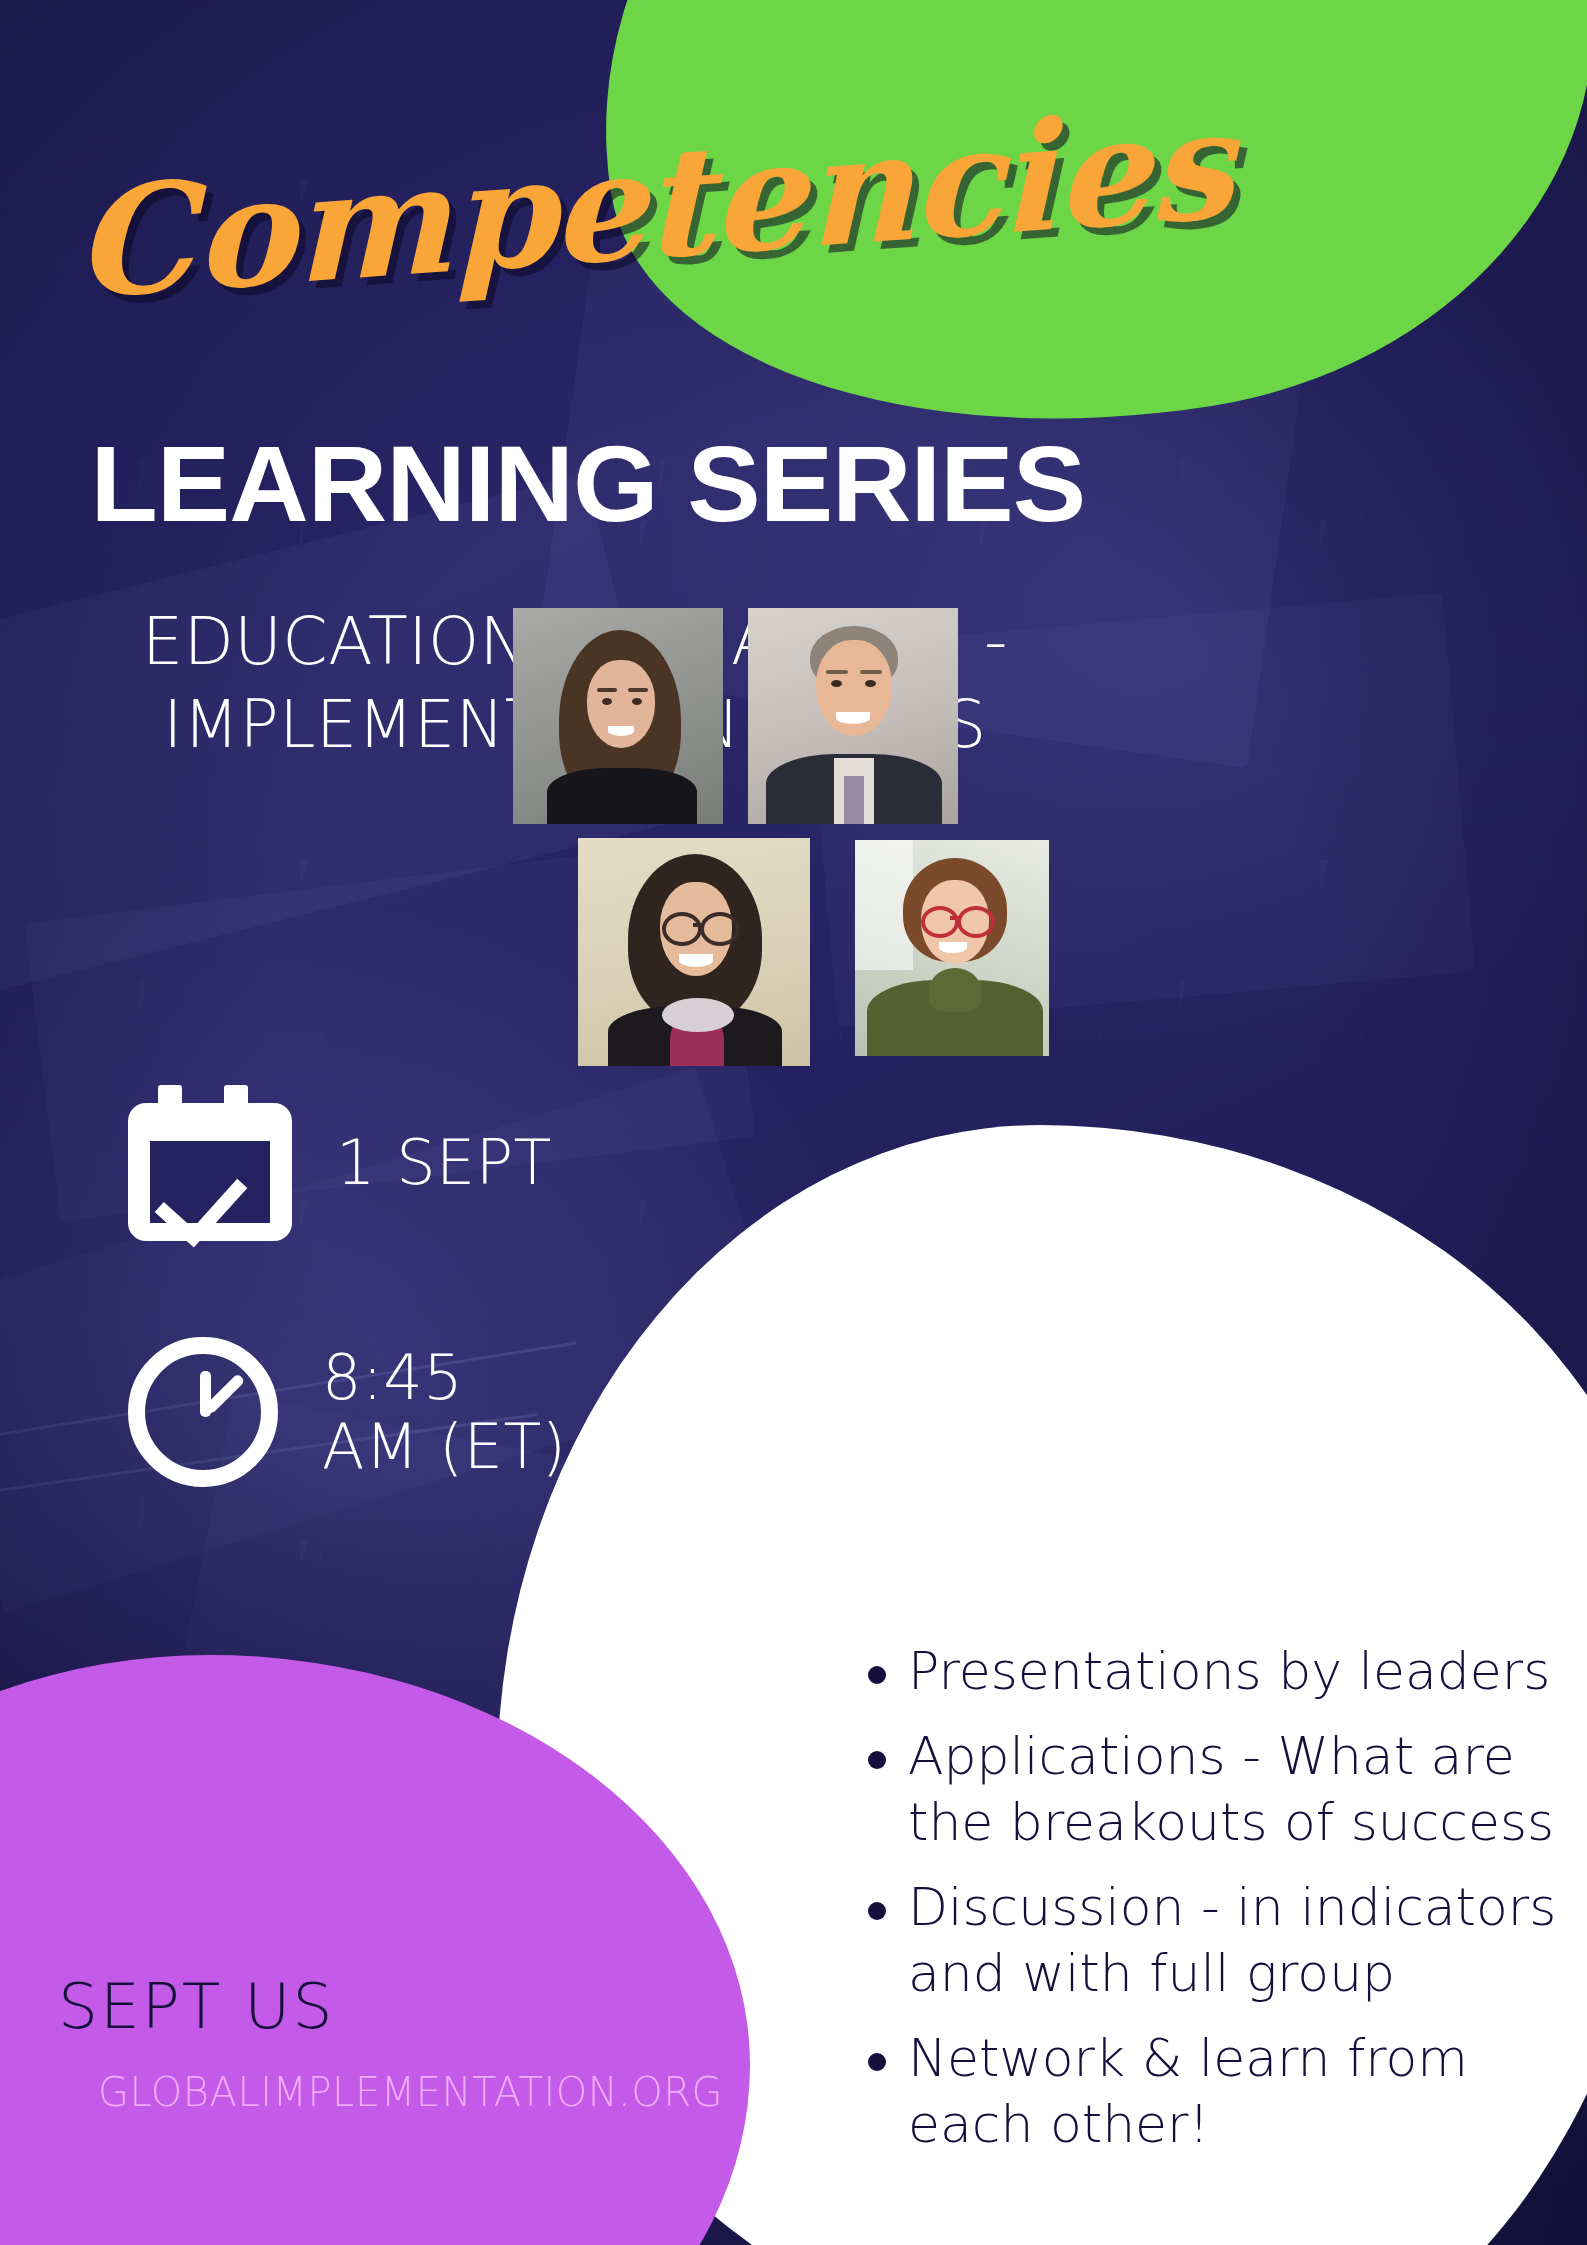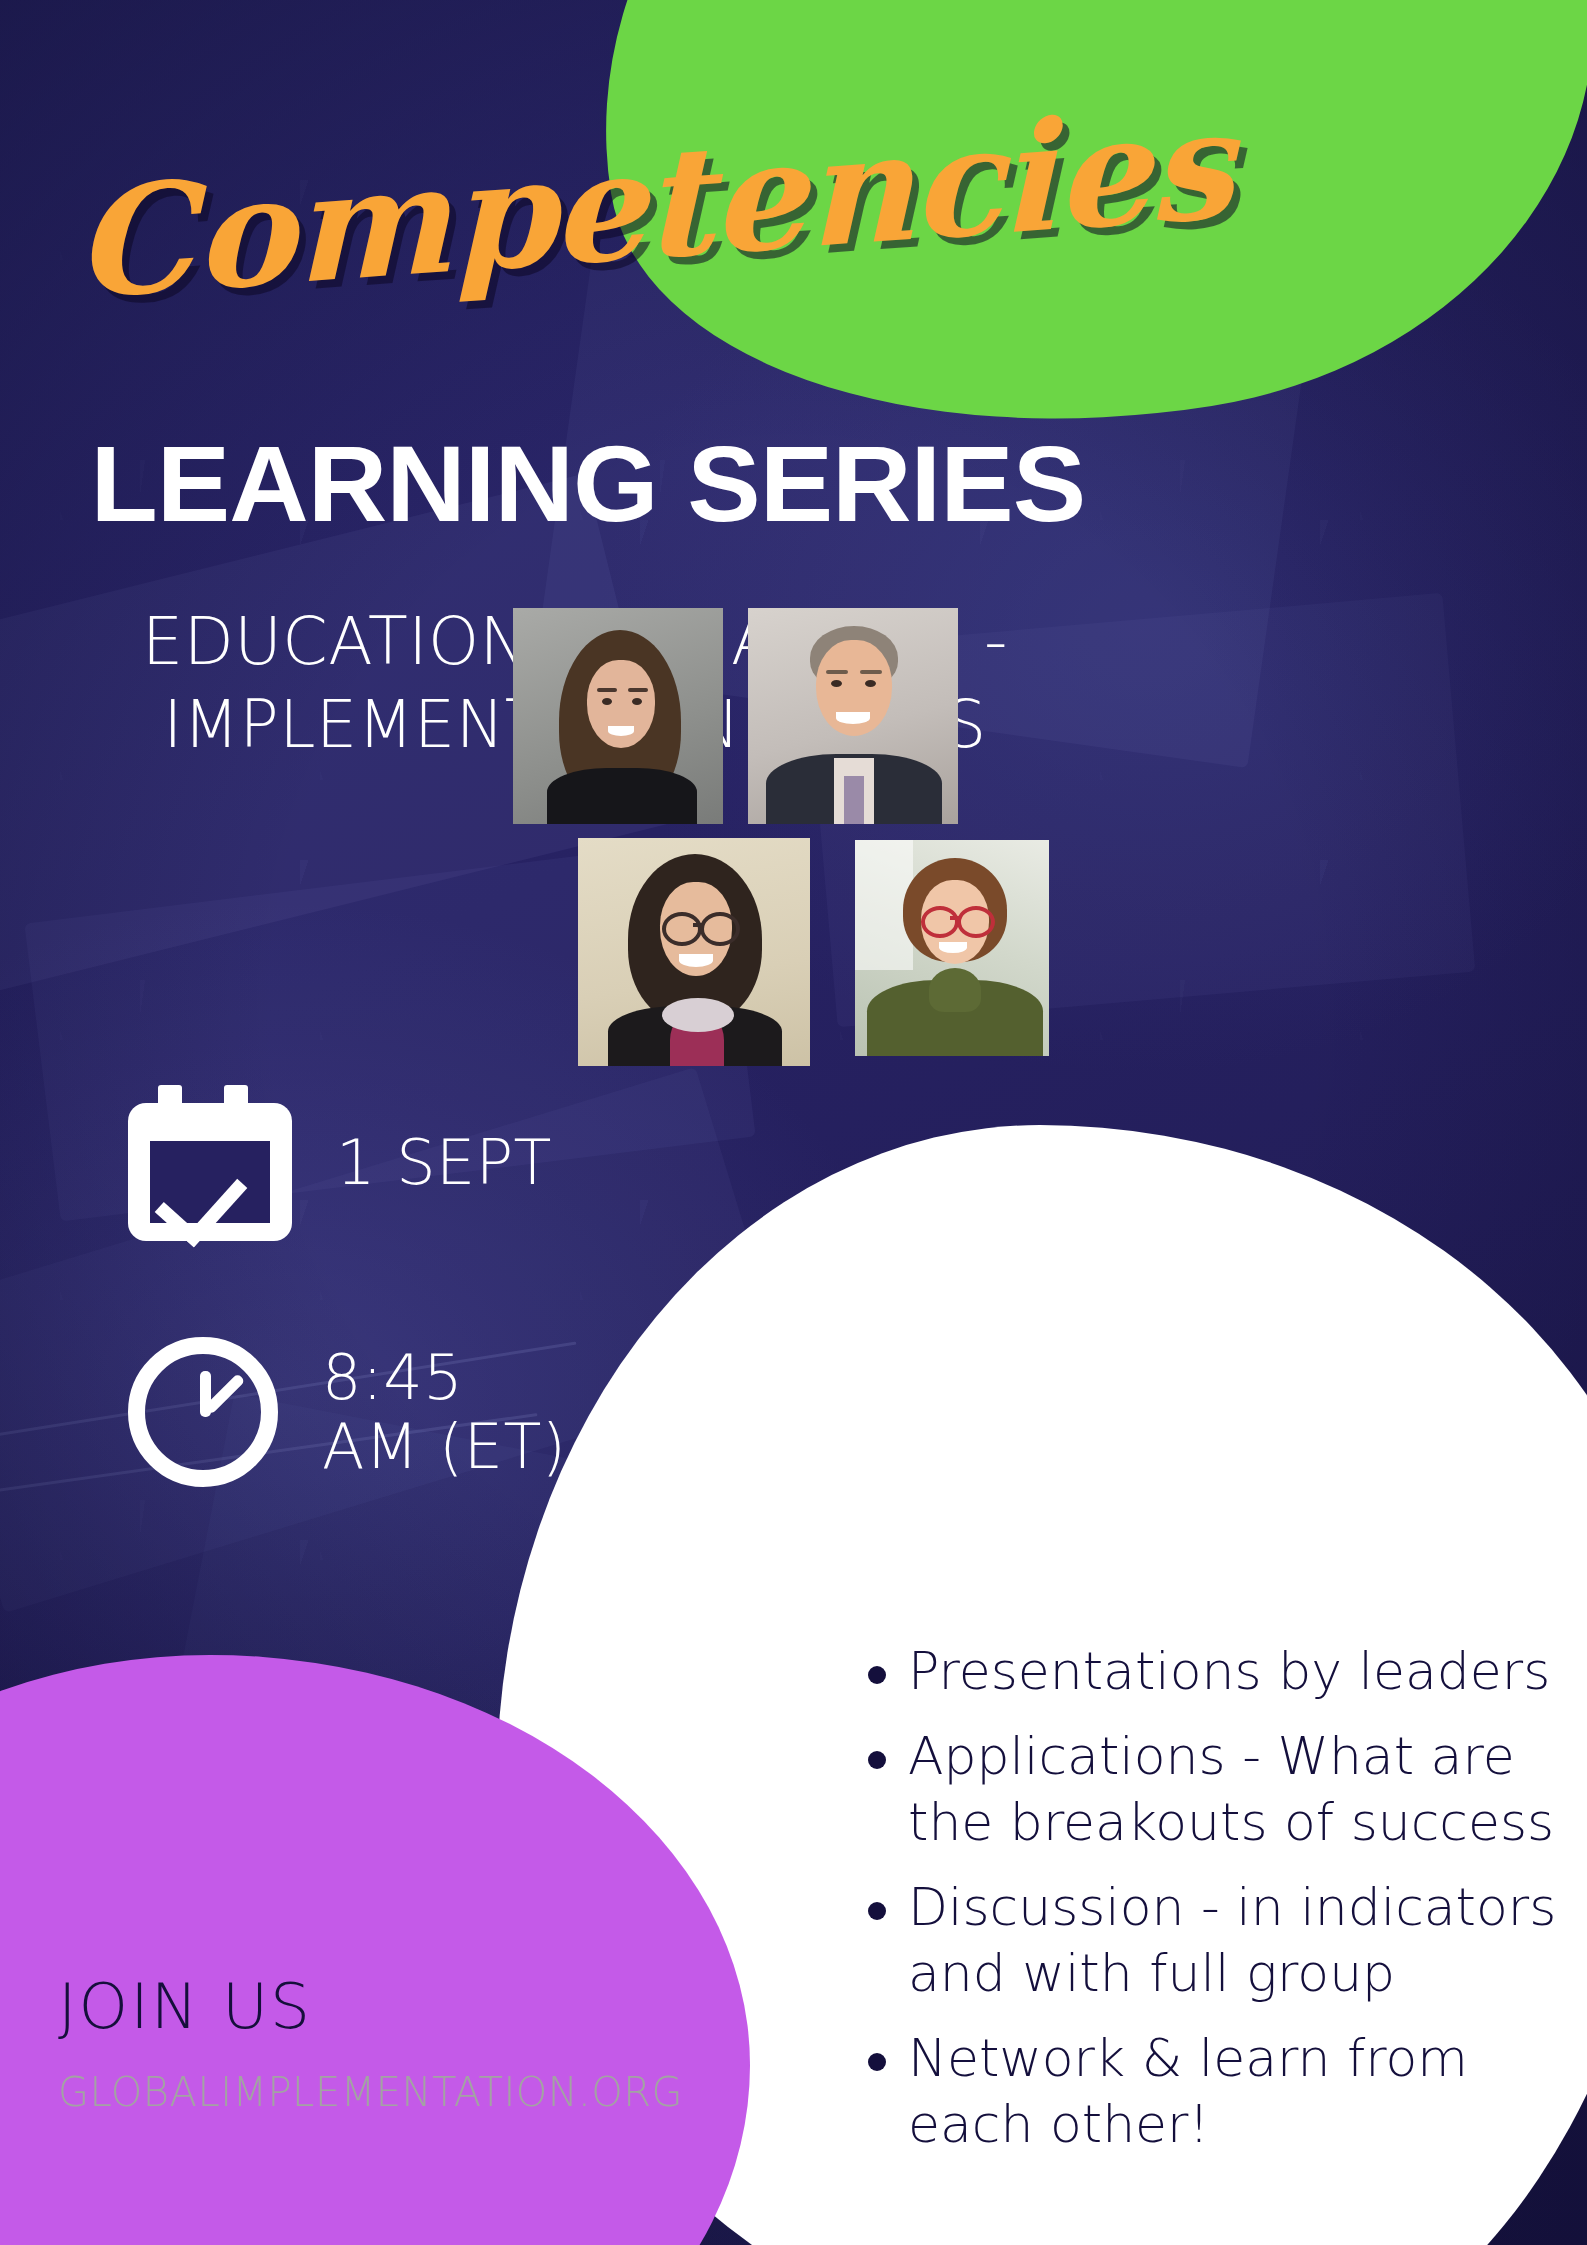--- a/index.html
+++ b/index.html
@@ -215,22 +215,23 @@
     letter-spacing:2px;
     color:#150f3b;
     line-height:1;
     margin-bottom:34px;
   }
   .joinus .jurl {
     font-family:"DejaVu Sans", sans-serif;
     font-weight:300;
     font-size:40px;
     letter-spacing:0.5px;
-    color:#a3a3a3;
+    color:#f0abfc;
     line-height:1;
+    margin-left:40px;
   }
 </style>
 </head>
 <body>
 
 <div class="poster">
 
   <div class="bg-base"></div>
   <div class="bg-papers"></div>
   <div class="bg-sheet s1"></div>
@@ -348,17 +349,17 @@
       <span class="bullet-dot"></span>
       <span class="bullet-text">Discussion - in indicators and with full group</span>
     </div>
     <div class="bullet-row">
       <span class="bullet-dot"></span>
       <span class="bullet-text">Network &amp; learn from each other!</span>
     </div>
   </div>
 
   <div class="joinus">
-    <div class="jtitle">JOIN US</div>
+    <div class="jtitle">SEPT US</div>
     <div class="jurl">GLOBALIMPLEMENTATION.ORG</div>
   </div>
 
 </div>
 
 </body></html>

